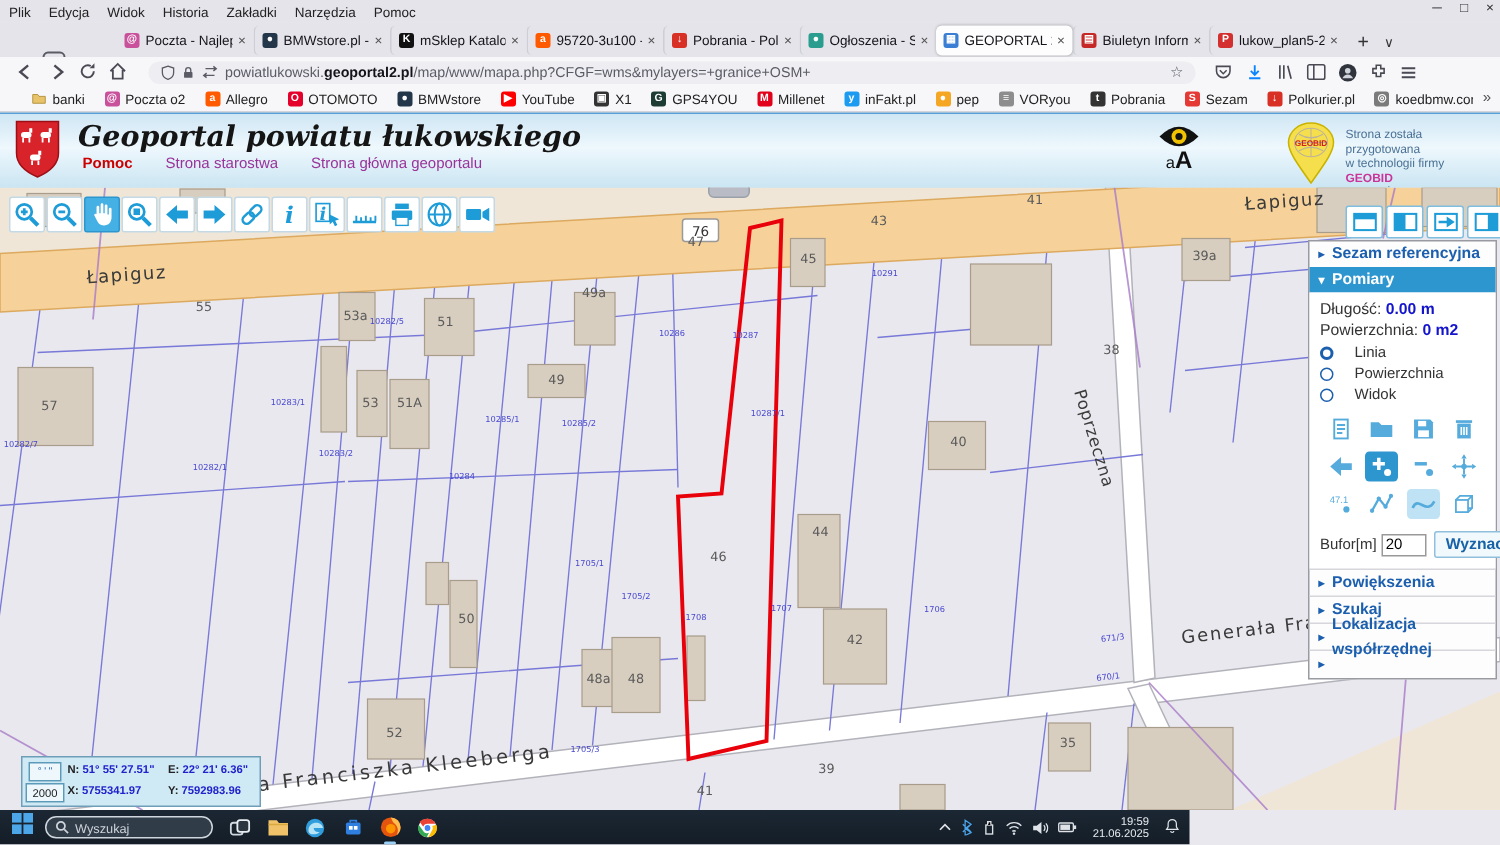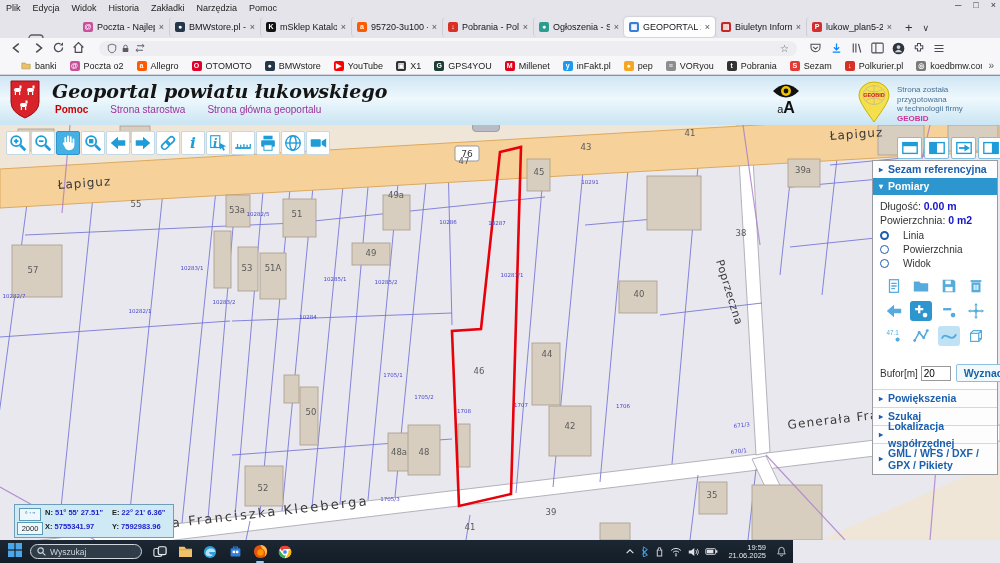--- a/index.html
+++ b/index.html
@@ -75,21 +75,21 @@
   .meas{color:#333;margin-bottom:2px;}
   .meas b{color:#1414cc;}
   .modes{margin-top:4px;display:flex;flex-wrap:wrap;column-gap:8px;row-gap:3px;color:#333;font-size:10px;}
   .mode{display:flex;align-items:center;gap:14px;}
   .radio{width:9px;height:9px;border:1px solid #1b5fae;border-radius:50%;box-sizing:border-box;background:#fff;}
   .radio.sel{border:2.5px solid #1b5fae;}
   #tool-grid{margin-top:7px;display:grid;grid-template-columns:repeat(4,1fr);row-gap:5px;justify-items:center;}
   .tool{width:22px;height:20px;color:#55abdc;display:flex;align-items:center;justify-content:center;border-radius:3px;}
   .tool.act{background:#2e96cf;color:#fff;}
   .tool.hl{background:#bfe2f4;}
-  #buffer-row{margin-top:18px;display:flex;align-items:center;gap:3px;}
+  #buffer-row{margin-top:8px;display:flex;align-items:center;gap:3px;}
   #buffer-row label{font-size:10px;color:#333;}
   #buffer-input{width:24px;height:13px;border:1px solid #999;font-size:10px;padding:0 2px;font-family:inherit;}
   #designate-btn{margin-left:2px;font-size:10.5px;font-weight:bold;color:#1863a8;background:#f2f9fd;
                  border:1px solid #90bfdc;border-radius:2px;padding:2px 7px;}
   
   #coord-panel{left:14px;top:379px;width:158px;height:32px;background:#cfe9f5;border:1px solid #6f9fb8;z-index:6;
                font-size:7.5px;color:#222;}
   .cbox{position:absolute;background:#eef8fc;border:1px solid #5b9ab8;text-align:center;color:#1b5fae;}
   #dms-btn{left:4px;top:3px;width:20px;height:11px;line-height:11px;font-size:6.5px;}
   #scale-box{left:2px;top:17px;width:24px;height:11px;line-height:11px;font-size:7.5px;color:#222;}
@@ -233,20 +233,21 @@
             <rect x="3" y="7" width="10" height="7" rx="1" fill="currentColor"></rect>
             <path d="M5 7V5a3 3 0 0 1 6 0v2" fill="none" stroke="currentColor" stroke-width="1.6"></path>
           </svg>
         </span>
         <span class="nbtn">
           <svg width="12" height="10" viewBox="0 0 16 12">
             <path d="M4 3h9M11 1l2.5 2L11 5M12 9H3M5 7 2.5 9 5 11" fill="none" stroke="currentColor" stroke-width="1.3"></path>
           </svg>
         </span>
       </span>
+    <span id="url-text"><span>powiatlukowski.</span><span class="host">geoportal2.pl</span><span>/map/www/mapa.php?CFGF=wms&amp;mylayers=+granice+OSM+</span></span>
     <span id="star-icon">☆</span>
   </div>
   <span id="nav-right">
       <span class="nbtn">
         <svg width="13" height="12" viewBox="0 0 16 16">
           <path d="M2 3h12v4a6 6 0 0 1-12 0z" fill="none" stroke="currentColor" stroke-width="1.4"></path>
           <path d="M5 6.5 8 9.5 11 6.5" fill="none" stroke="currentColor" stroke-width="1.4"></path>
         </svg>
       </span>
       <span class="nbtn">
@@ -774,21 +775,20 @@
       <div class="sec-h">
         <span class="arr">▸</span>
         <span>Szukaj</span>
       </div>
       <div class="sec-h">
         <span class="arr">▸</span>
         <span>Lokalizacja współrzędnej</span>
       </div>
       <div class="sec-h wrap2">
         <span class="arr">▸</span>
-        <span>GML / WFS / DXF / GPX / Pikiety</span>
       </div>
     </div>
 
   <div id="coord-panel" class="abs">
     <span id="dms-btn" class="cbox">° ' "</span>
     <span id="scale-box" class="cbox">2000</span>
     <span class="crow" style="left:30px;top:3px;"><span>N:</span> <b>51° 55' 27.51"</b></span>
     <span class="crow" style="left:97px;top:3px;"><span>E:</span> <b>22° 21' 6.36"</b></span>
     <span class="crow" style="left:30px;top:17px;"><span>X:</span> <b>5755341.97</b></span>
     <span class="crow" style="left:97px;top:17px;"><span>Y:</span> <b>7592983.96</b></span>

